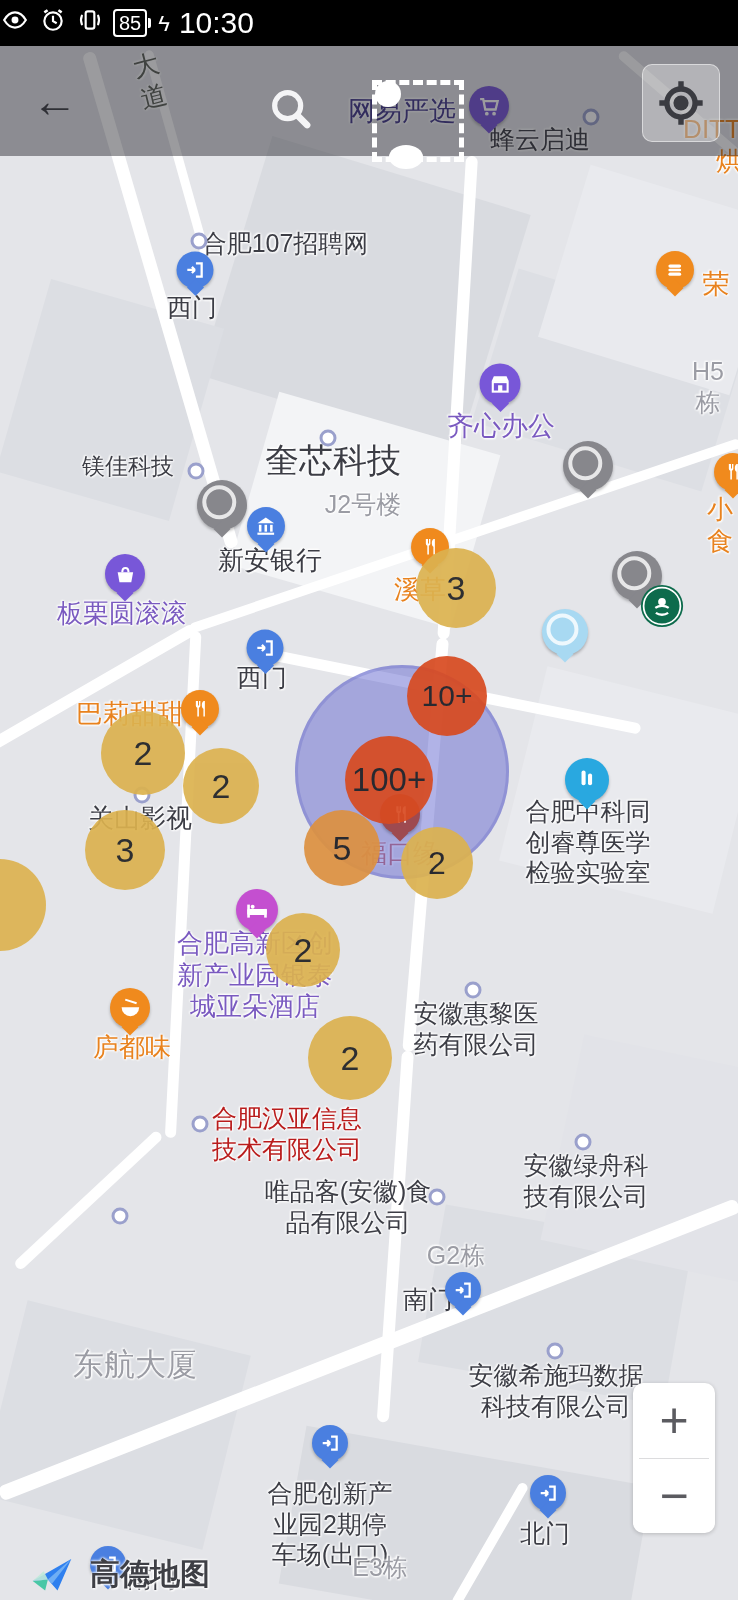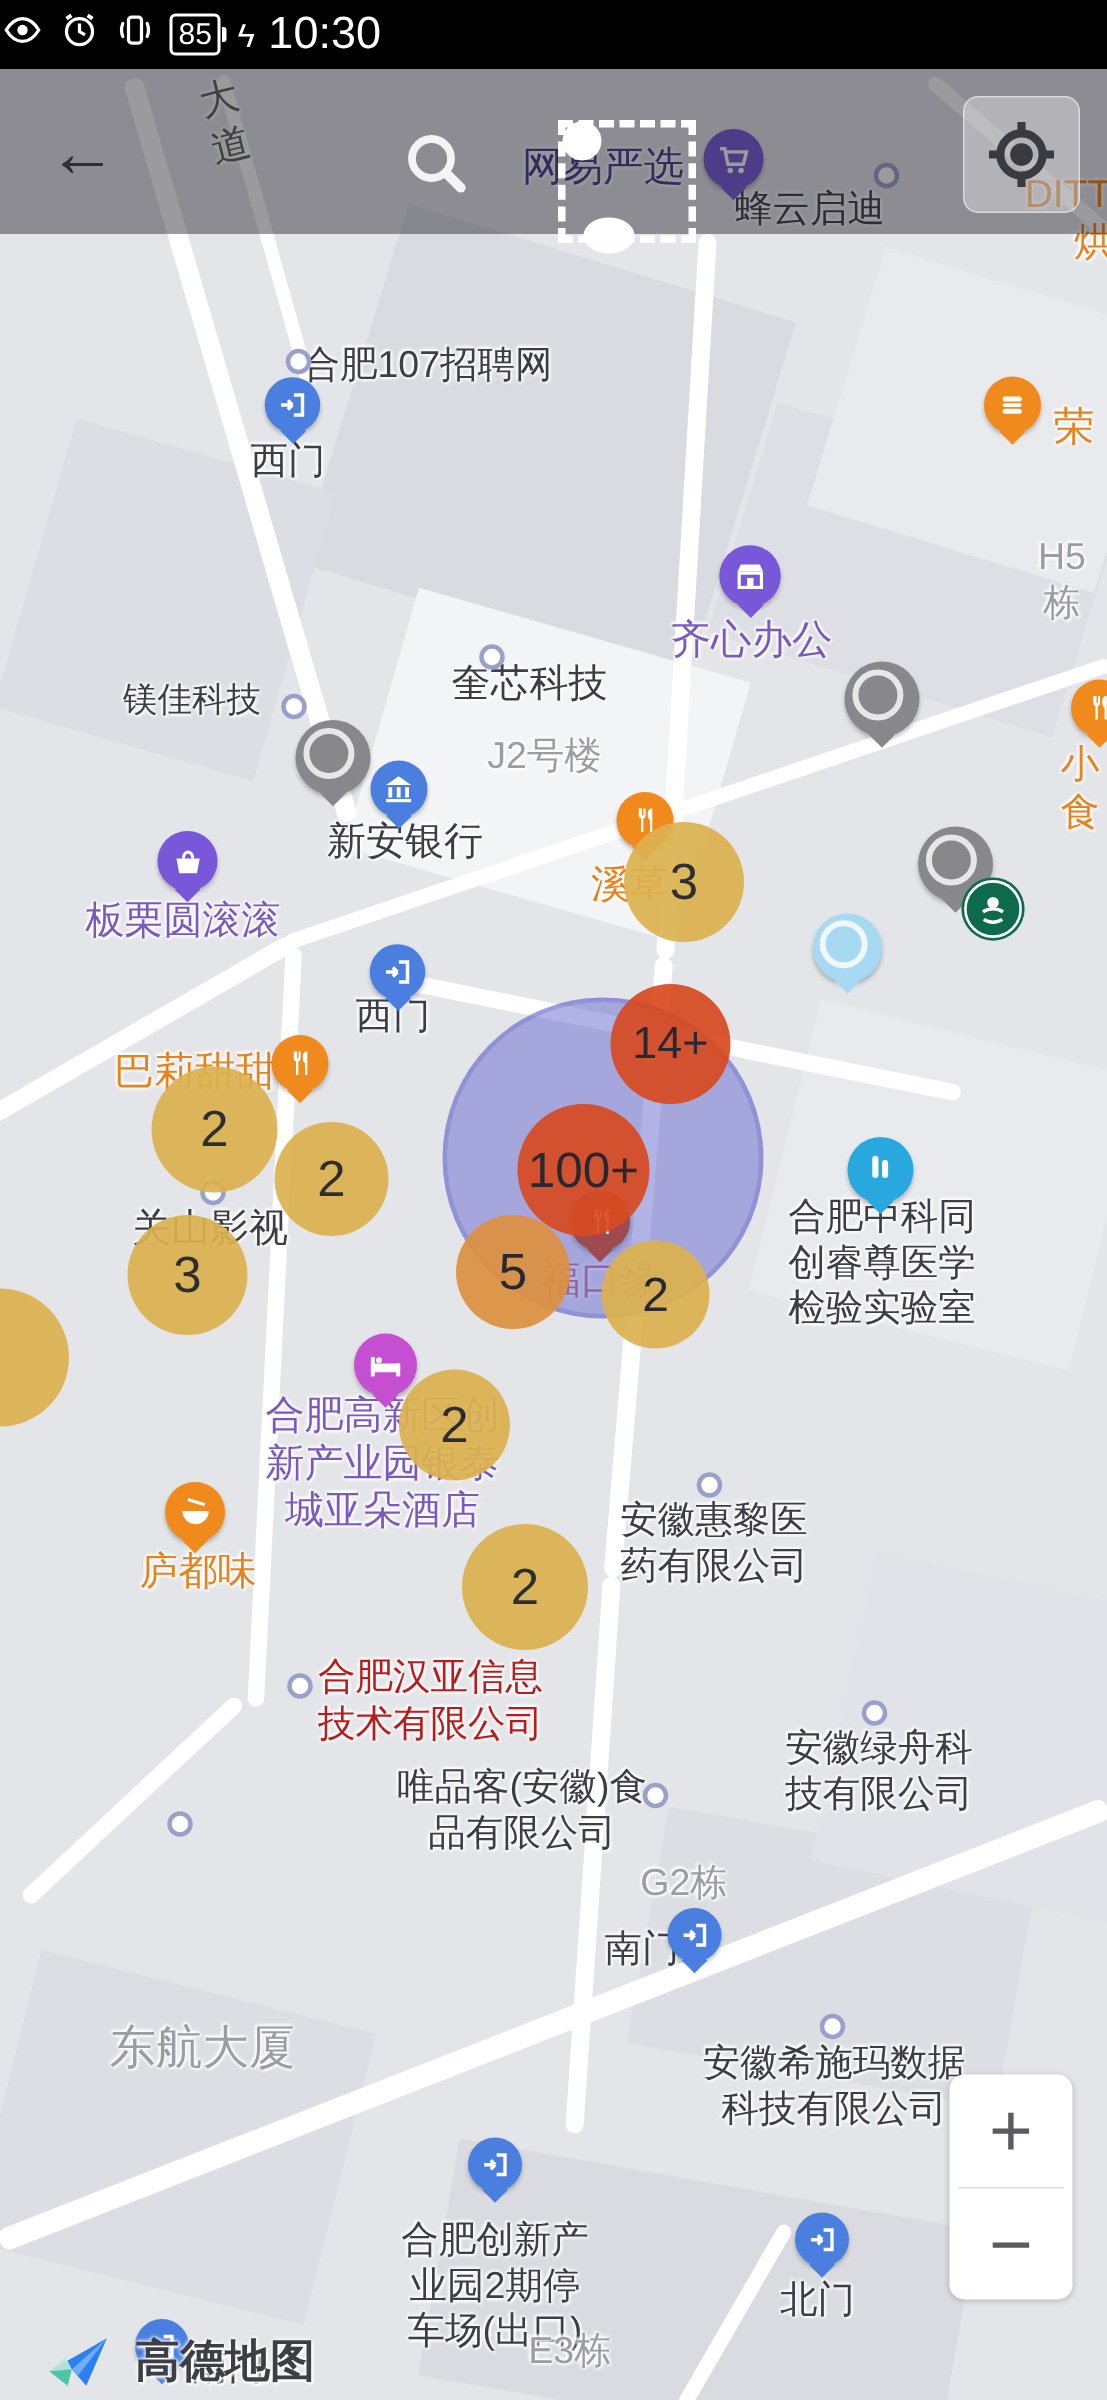--- a/index.html
+++ b/index.html
@@ -84,21 +84,21 @@
 道</div>
       <div class="maplabel" style="left:402px;top:95px;color:#443a8c;font-size:27px;">网易严选</div>
       <div class="maplabel" style="left:540px;top:124px;color:#3c3d45;font-size:25px;">蜂云启迪</div>
       <div class="maplabel" style="left:712px;top:114px;color:#e8821e;font-size:26px;">DITT</div>
       <div class="maplabel" style="left:729px;top:146px;color:#e8821e;font-size:26px;">烘</div>
       <div class="maplabel" style="left:285px;top:228px;color:#3c3d45;font-size:25px;">合肥107招聘网</div>
       <div class="maplabel" style="left:192px;top:292px;color:#3c3d45;font-size:25px;">西门</div>
       <div class="maplabel" style="left:716px;top:268px;color:#e8821e;font-size:27px;">荣</div>
       <div class="maplabel" style="left:708px;top:356px;color:#9b9ca4;font-size:25px;">H5栋</div>
       <div class="maplabel" style="left:501px;top:410px;color:#7a5ac0;font-size:27px;">齐心办公</div>
-      <div class="maplabel" style="left:333px;top:440px;color:#3c3d45;font-size:26px;margin-left:20px;">奎芯科技</div>
+      <div class="maplabel" style="left:333px;top:440px;color:#3c3d45;font-size:34px;">奎芯科技</div>
       <div class="maplabel" style="left:128px;top:452px;color:#3c3d45;font-size:23px;">镁佳科技</div>
       <div class="maplabel" style="left:363px;top:489px;color:#9b9ca4;font-size:25px;">J2号楼</div>
       <div class="maplabel" style="left:270px;top:545px;color:#3c3d45;font-size:26px;">新安银行</div>
       <div class="maplabel" style="left:420px;top:574px;color:#e8821e;font-size:26px;">溪草</div>
       <div class="maplabel" style="left:720px;top:494px;color:#e8821e;font-size:26px;">小食</div>
       <div class="maplabel" style="left:122px;top:598px;color:#7a5ac0;font-size:26px;">板栗圆滚滚</div>
       <div class="maplabel" style="left:262px;top:662px;color:#3c3d45;font-size:25px;">西门</div>
       <div class="maplabel" style="left:130px;top:698px;color:#e8821e;font-size:27px;">巴莉甜甜</div>
       <div class="maplabel" style="left:140px;top:803px;color:#3c3d45;font-size:26px;">关山影视</div>
       <div class="maplabel" style="left:400px;top:838px;color:#c4625c;font-size:26px;">福口缘</div>
@@ -332,21 +332,21 @@
           <circle cx="12" cy="12" r="9.6" fill="none" stroke="#fff" stroke-width=".9"></circle>
           <circle cx="12" cy="9.8" r="2" fill="#fff"></circle>
           <path d="M8.5 13c2-1.4 5-1.4 7 0M8.8 15.6c1.8 1.3 4.6 1.3 6.4 0" fill="none" stroke="#fff" stroke-width="1.2"></path>
         </svg>
       </div>
       <div class="cluster" style="left:456px;top:588px;width:80px;height:80px;background:#dcb24f;opacity:.92;font-size:34px;">3</div>
       <div class="cluster" style="left:143px;top:753px;width:84px;height:84px;background:#dcb24f;opacity:.92;font-size:34px;">2</div>
       <div class="cluster" style="left:221px;top:786px;width:76px;height:76px;background:#dcb24f;opacity:.92;font-size:34px;">2</div>
       <div class="cluster" style="left:125px;top:850px;width:80px;height:80px;background:#dcb24f;opacity:.92;font-size:34px;">3</div>
       <div class="cluster" style="left:0px;top:905px;width:92px;height:92px;background:#dcb24f;opacity:.92;font-size:34px;"></div>
-      <div class="cluster" style="left:447px;top:696px;width:80px;height:80px;background:#d84a20;opacity:.92;font-size:30px;">14+</div>
+      <div class="cluster" style="left:447px;top:696px;width:80px;height:80px;background:#d84a20;opacity:.92;font-size:30px;">10+</div>
       <div class="cluster" style="left:389px;top:780px;width:88px;height:88px;background:#d84a20;opacity:.92;font-size:33px;">100+</div>
       <div class="cluster" style="left:342px;top:848px;width:76px;height:76px;background:#dd9140;opacity:.92;font-size:34px;">5</div>
       <div class="cluster" style="left:437px;top:863px;width:72px;height:72px;background:#dcb24f;opacity:.92;font-size:32px;">2</div>
       <div class="cluster" style="left:303px;top:950px;width:74px;height:74px;background:#dcb24f;opacity:.92;font-size:34px;">2</div>
       <div class="cluster" style="left:350px;top:1058px;width:84px;height:84px;background:#dcb24f;opacity:.92;font-size:34px;">2</div>
     </div>
 
   <div id="hdr-dim"></div>
 
   <div id="dashedbox">

